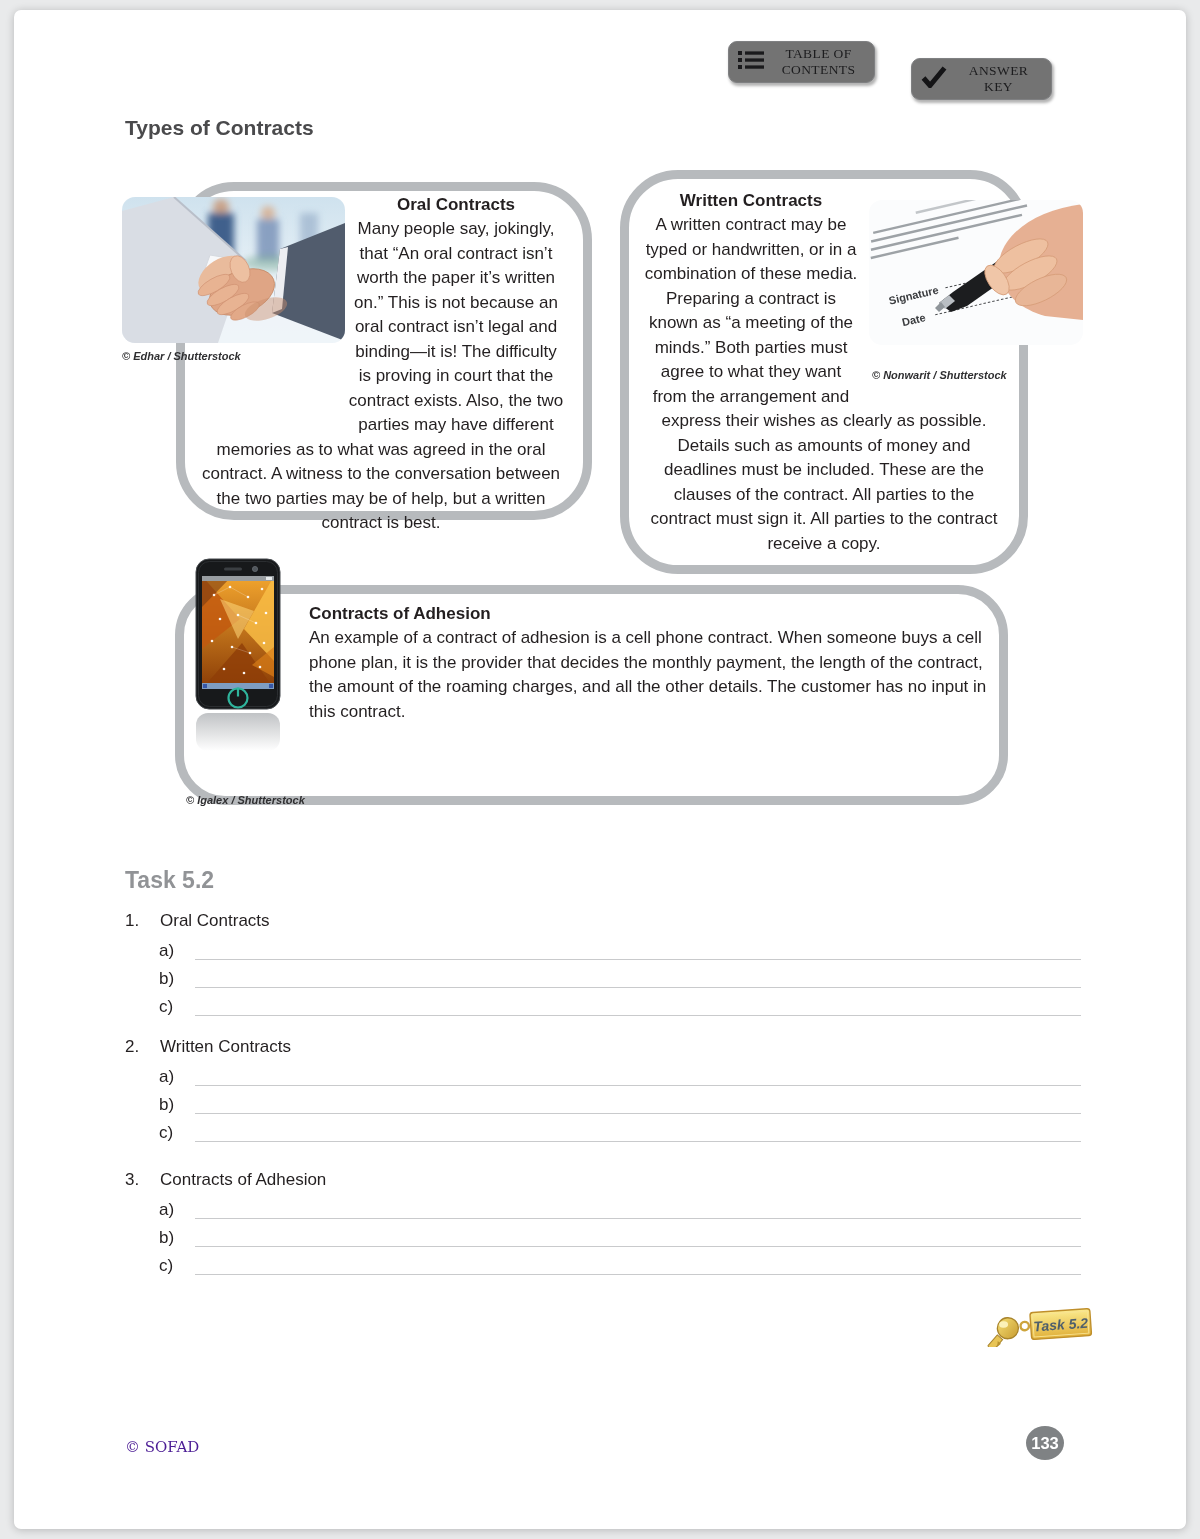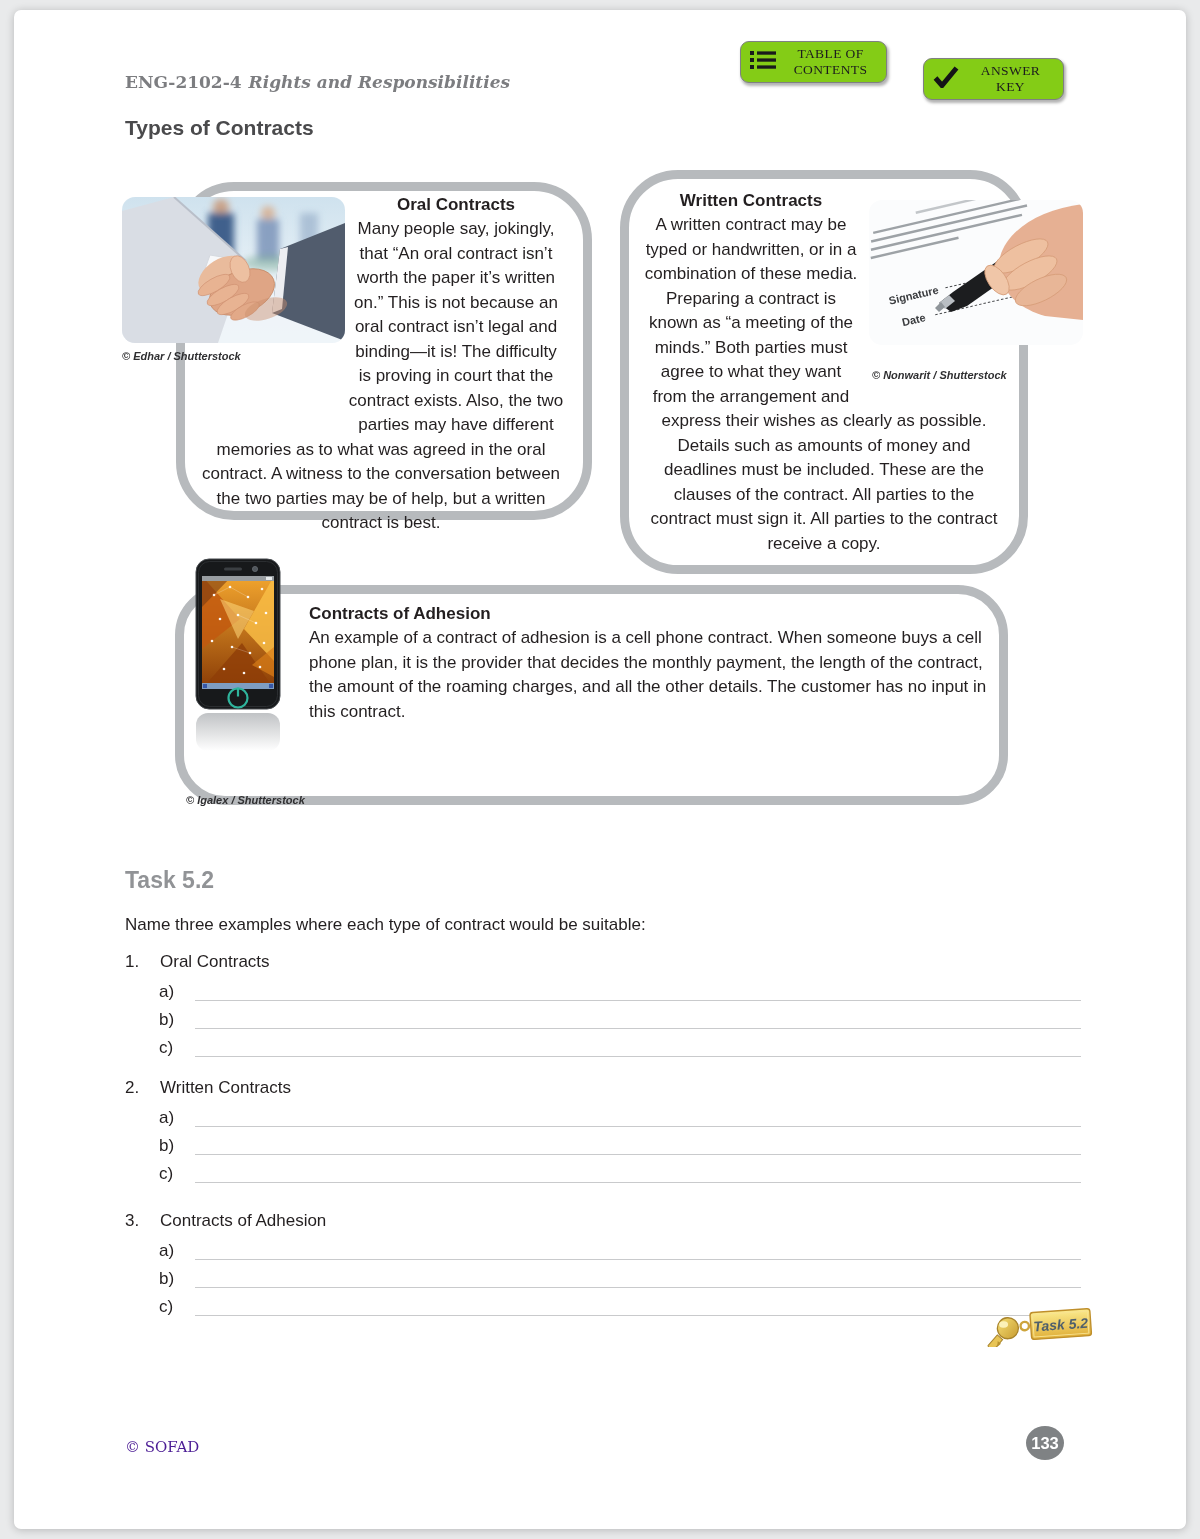--- a/index.html
+++ b/index.html
@@ -9,24 +9,24 @@
   .stage { position:absolute; inset:0; background:#e9eaeb; }
   .page  { position:absolute; left:14px; top:10px; width:1172px; height:1519px;
            background:#ffffff; border-radius:7px; box-shadow:0 1px 9px rgba(0,0,0,0.22); }
 
   
   .course-header { position:absolute; left:111px; top:62px;
       font-family:"DejaVu Serif", serif; font-weight:bold; font-size:17px; color:#7c7d80; }
   .course-code { margin-right:7px; }
   .course-title { font-style:italic; }
 
-  .nav-btn { position:absolute; display:flex; align-items:center; gap:8px; background:#84cc16;
+  .nav-btn { position:absolute; display:flex; align-items:center; gap:8px; background:#737373;
       border:1.6px solid #7f8082; border-radius:9px; padding:3px 9px;
       box-shadow:1.5px 2.5px 3px rgba(0,0,0,0.3); cursor:pointer;
-      font-family:"Liberation Serif", serif;margin-left:12px; }
+      font-family:"Liberation Serif", serif; }
   .toc-btn { left:714px; top:31px; width:147px; height:42px; }
   .ak-btn  { left:897px; top:48px; width:141px; height:42px; }
   .nav-label { flex:1; text-align:center; font-size:13.5px; line-height:1.22;
       letter-spacing:0.4px; color:#1c1c1e; }
 
   .page-title { position:absolute; left:111px; top:106px; font-size:21px; font-weight:bold;
       color:#4a4a4c; }
 
   
   .bubble { position:absolute; background:#fff; border:9px solid #b7babd; }
@@ -81,23 +81,20 @@
 
   figure, figcaption { display:block; }
   button { font: inherit; }
 </style>
 </head>
 <body>
 
 <div class="stage">
   <div class="page">
 
-    <div class="course-header">
-      <span class="course-code">ENG-2102-4</span><span class="course-title">Rights and Responsibilities</span>
-    </div>
 
     <button class="nav-btn toc-btn">
       <span>
         <svg width="26" height="21" viewBox="0 0 26 21" aria-hidden="true">
           <g fill="#1a1a1c">
             <rect x="0" y="1" width="4" height="4"></rect>
               <rect x="7" y="1.4" width="19" height="3.3"></rect>
             <rect x="0" y="8" width="4" height="4"></rect>
               <rect x="7" y="8.4" width="19" height="3.3"></rect>
             <rect x="0" y="15" width="4" height="4"></rect>
@@ -262,21 +259,20 @@
         <rect x="77" y="127" width="4" height="4" fill="#3758a8"></rect>
         <circle cx="46" cy="141" r="9.5" fill="none" stroke="#2fb49c" stroke-width="2.2"></circle>
         <rect x="44.9" y="130.5" width="2.2" height="9" fill="#2fb49c"></rect>
         <rect x="4" y="156" width="84" height="38" rx="12" fill="url(#reflG)"></rect>
       </svg>
     </figure>
     <figcaption class="credit credit-adhesion">© Igalex / Shutterstock</figcaption>
 
     <div class="task">
       <h2 class="task-title">Task 5.2</h2>
-      <p class="task-instruction">Name three examples where each type of contract would be suitable:</p>
 
       <div class="task-group g1">
         <div class="task-head">
           <span class="t-num">1.</span>
           <span class="t-lbl">Oral Contracts</span>
         </div>
         <div class="answer-row row-first">
           <span class="t-sub">a)</span>
           <div class="answer-line"></div>
         </div>

